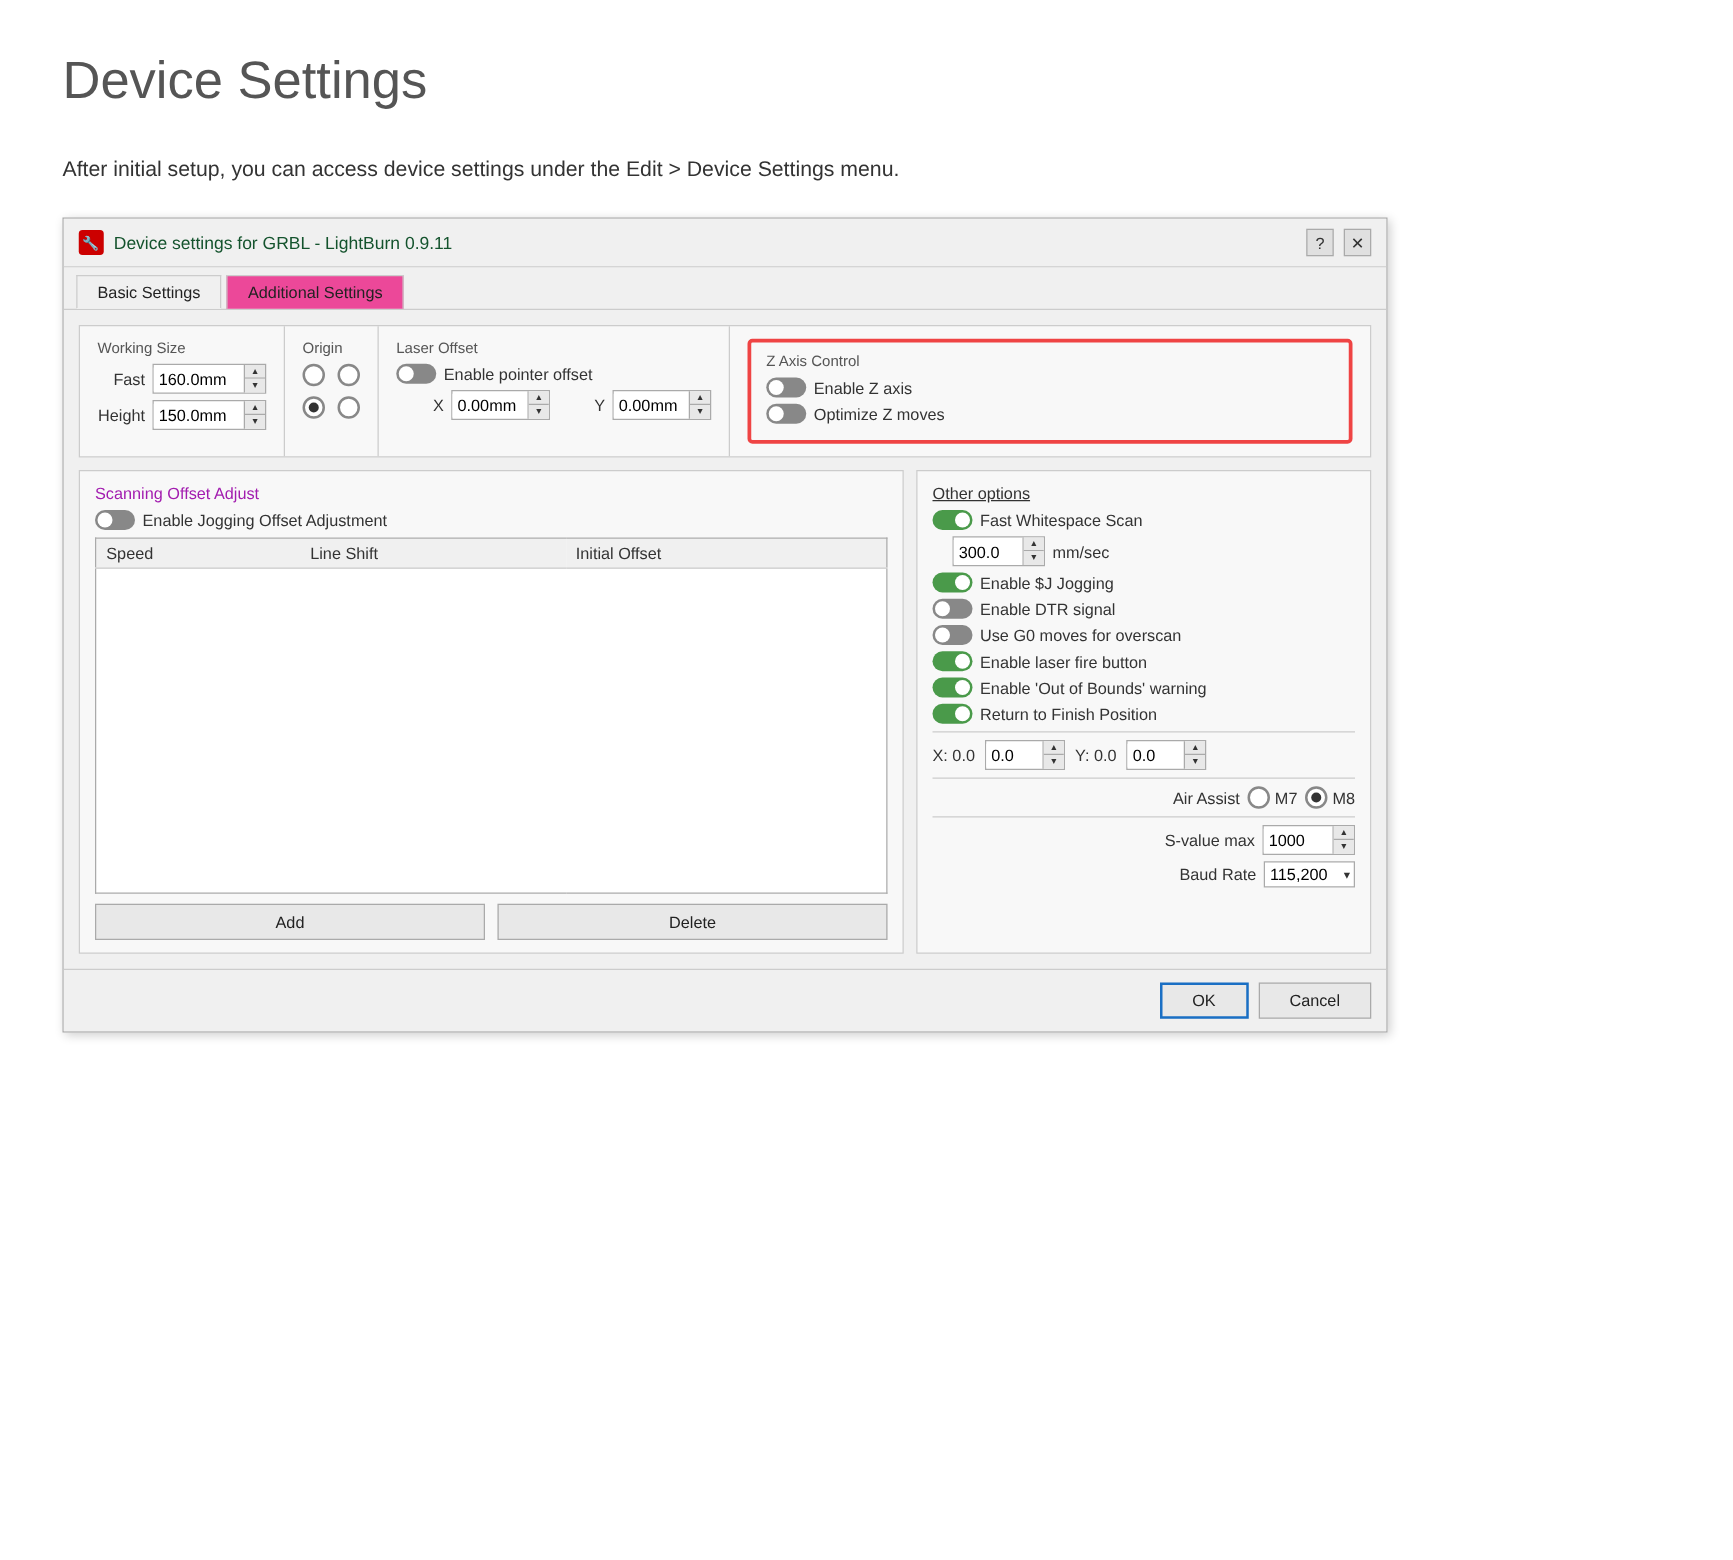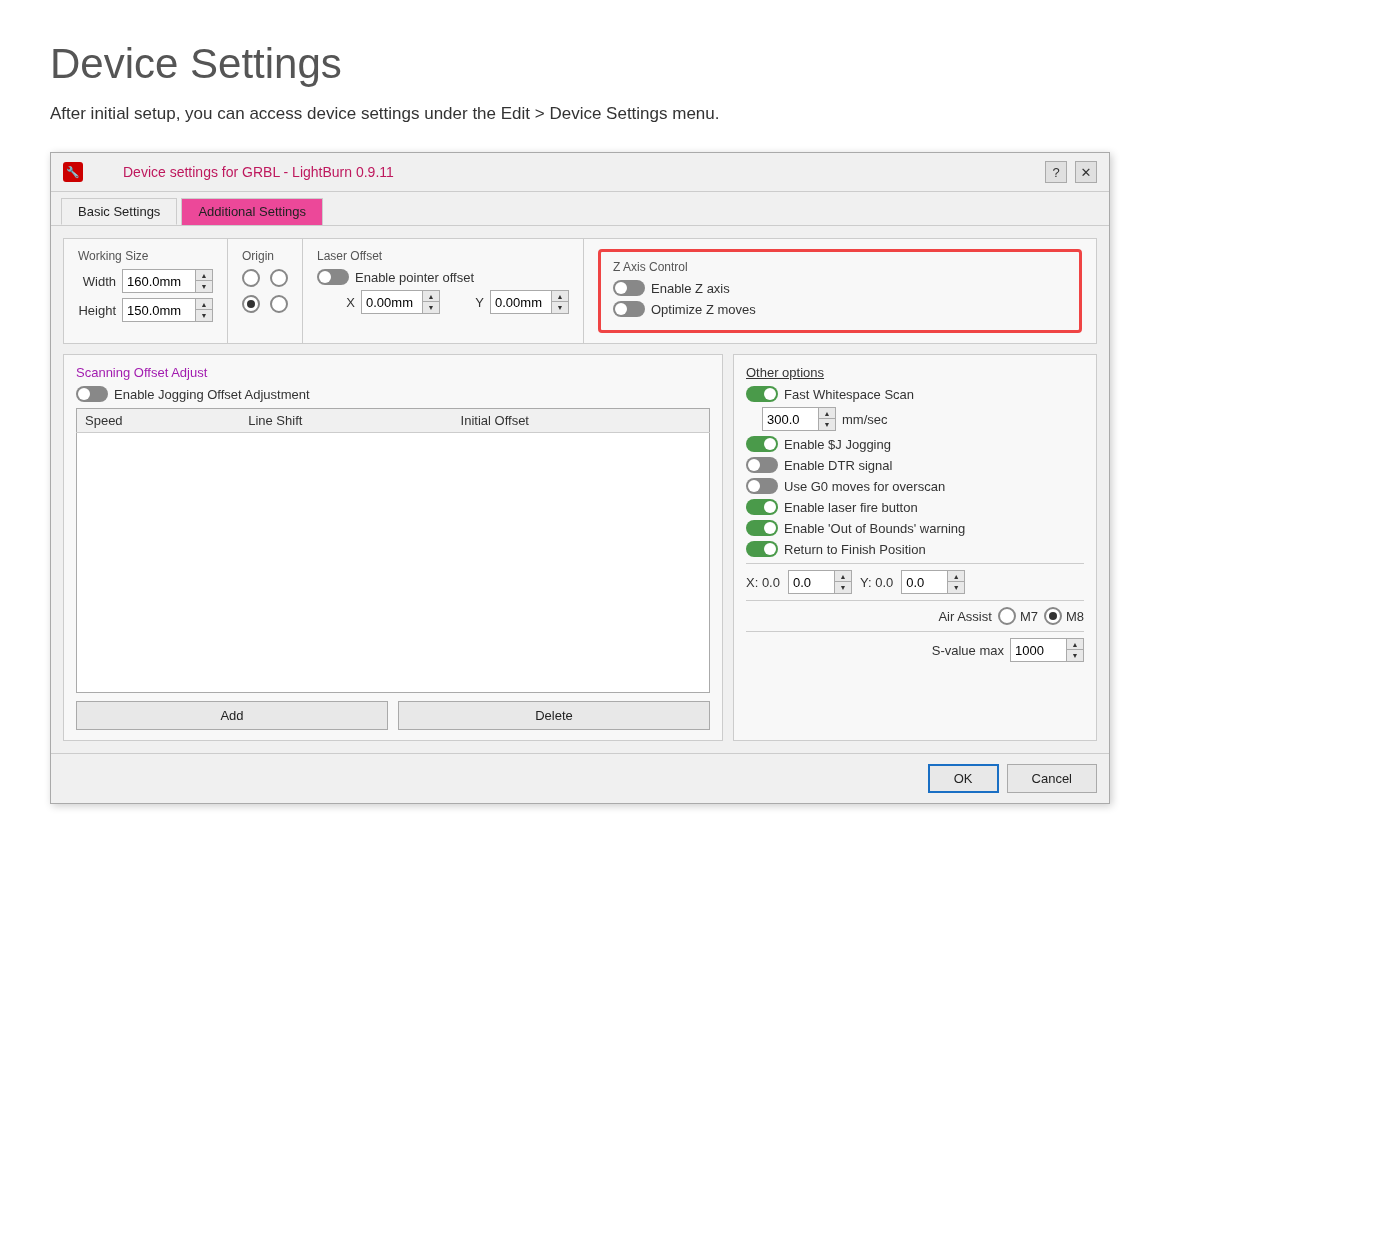--- a/index.html
+++ b/index.html
@@ -6,21 +6,21 @@
     body {
       font-family: 'Segoe UI', Arial, sans-serif;
       background: #ffffff;
       padding: 40px 50px;
       color: #333;
     }
     h1 {
       font-size: 42px;
       font-weight: 300;
       color: #555;
-      margin-bottom: 16px;
+      margin-bottom: 38px;
     }
     .intro-text {
       font-size: 17px;
       color: #333;
       margin-bottom: 28px;
     }
     
     .dialog {
       border: 1px solid #aaa;
       background: #f0f0f0;
@@ -43,22 +43,21 @@
       display: flex;
       align-items: center;
       justify-content: center;
       color: white;
       font-size: 11px;
       font-weight: bold;
     }
     .dialog-title {
       flex: 1;
       font-size: 14px;
-      color: #be185d;
-      margin-left: 32px;
+      color: #14532d;
     }
     .dialog-controls {
       display: flex;
       gap: 8px;
       align-items: center;
     }
     .dialog-btn {
       width: 22px;
       height: 22px;
       border: 1px solid #aaa;
@@ -409,21 +408,21 @@
     <div class="tab">Additional Settings</div>
   </div>
 
   <div class="dialog-body">
 
     <div class="top-row">
 
       <div class="top-section">
         <div class="section-label">Working Size</div>
         <div class="field-row">
-          <span class="field-label">Width</span>
+          <span class="field-label">Fast</span>
           <div class="spin-input">
             <input type="text" value="160.0mm" style="">
             <div class="spin-arrows">
               <button class="spin-arrow">▲</button>
               <button class="spin-arrow">▼</button>
             </div>
           </div>
         </div>
         <div class="field-row">
           <span class="field-label">Height</span>
@@ -601,20 +600,31 @@
           <span>S-value max</span>
           <div class="spin-input">
             <input type="text" value="1000" style="width: 55px;">
             <div class="spin-arrows">
               <button class="spin-arrow">▲</button>
               <button class="spin-arrow">▼</button>
             </div>
           </div>
         </div>
 
+        <div class="baud-row">
+          <span>Baud Rate</span>
+          <div class="select-wrapper">
+            <select class="select-input">
+              <option>115,200</option>
+              <option>9600</option>
+              <option>57600</option>
+              <option>230400</option>
+            </select>
+          </div>
+        </div>
 
       </div>
 
     </div>
 
   </div>
 
   <div class="dialog-footer">
     <button class="footer-btn ok">OK</button>
     <button class="footer-btn">Cancel</button>

